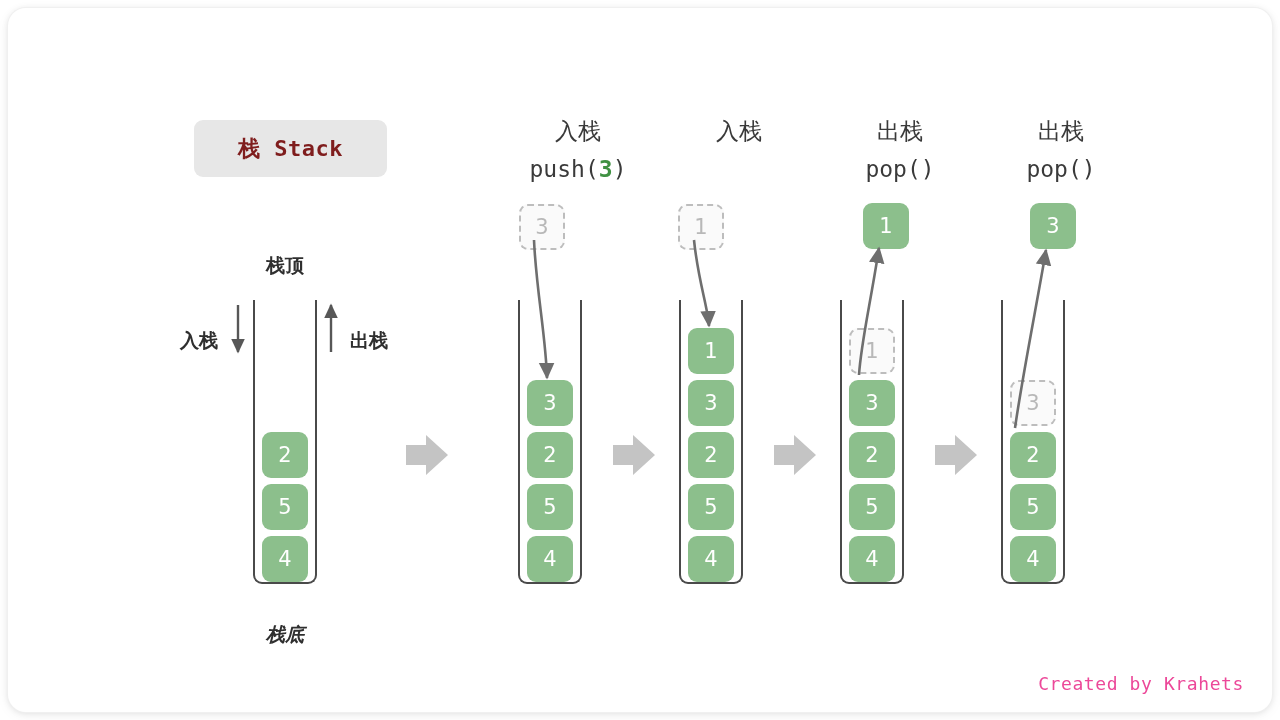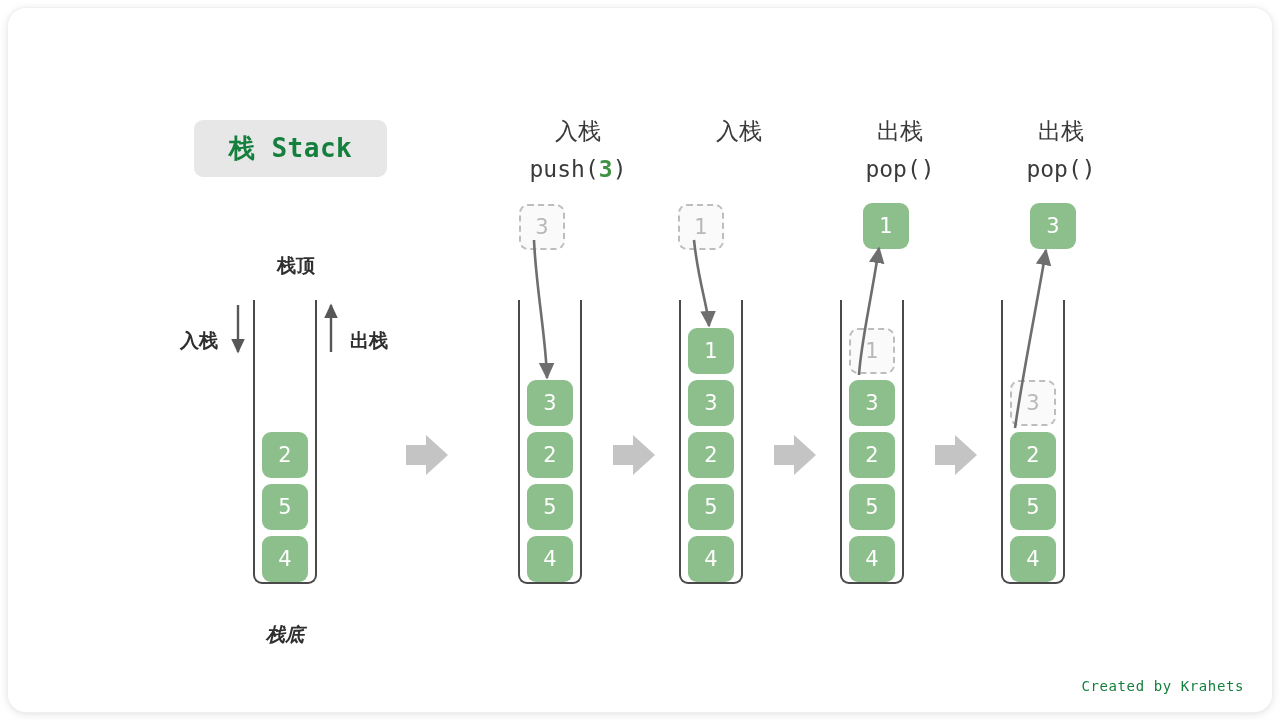--- a/index.html
+++ b/index.html
@@ -30,23 +30,23 @@
     position: absolute;
     left: 186px;
     top: 112px;
     width: 193px;
     height: 57px;
     background: #e7e7e7;
     border-radius: 9px;
     display: flex;
     align-items: center;
     justify-content: center;
-    color: #15803d;
+    color: #7f1d1d;
     font-family: "DejaVu Sans Mono", "Liberation Mono", monospace;
-    font-size: 26px;
+    font-size: 22px;
     font-weight: bold;
     letter-spacing: 0.5px;
   }
 
   
   .cjk-label {
     position: absolute;
     font-family: "DejaVu Sans", "Liberation Sans", sans-serif;
     font-weight: bold;
     font-size: 19px;
@@ -123,33 +123,33 @@
     height: 704px;
     pointer-events: none;
   }
 
   
   .footer {
     position: absolute;
     right: 28px;
     bottom: 18px;
     font-family: "DejaVu Sans Mono", "Liberation Mono", monospace;
-    font-size: 14px;
-    color: #15803d;
+    font-size: 18px;
+    color: #ec4899;
     letter-spacing: 0.6px;
   }
 </style>
 </head>
 <body>
 
 <div id="canvas">
 
   <div class="title-chip">栈 Stack</div>
 
-  <div class="cjk-label" style="left:269px; top:245px;">栈顶</div>
+  <div class="cjk-label" style="left:258px; top:245px;">栈顶</div>
   <div class="cjk-label" style="left:258px; top:614px;font-style:italic;">栈底</div>
   <div class="cjk-label" style="left:172px; top:320px;">入栈</div>
   <div class="cjk-label" style="left:342px; top:320px;">出栈</div>
 
   <div class="col-head" style="left:490px;">
     <span class="cn">入栈</span>
     <span class="code"><span>push(</span><span class="arg">3</span><span>)</span></span>
   </div>
 
   <div class="col-head" style="left:651px;">

